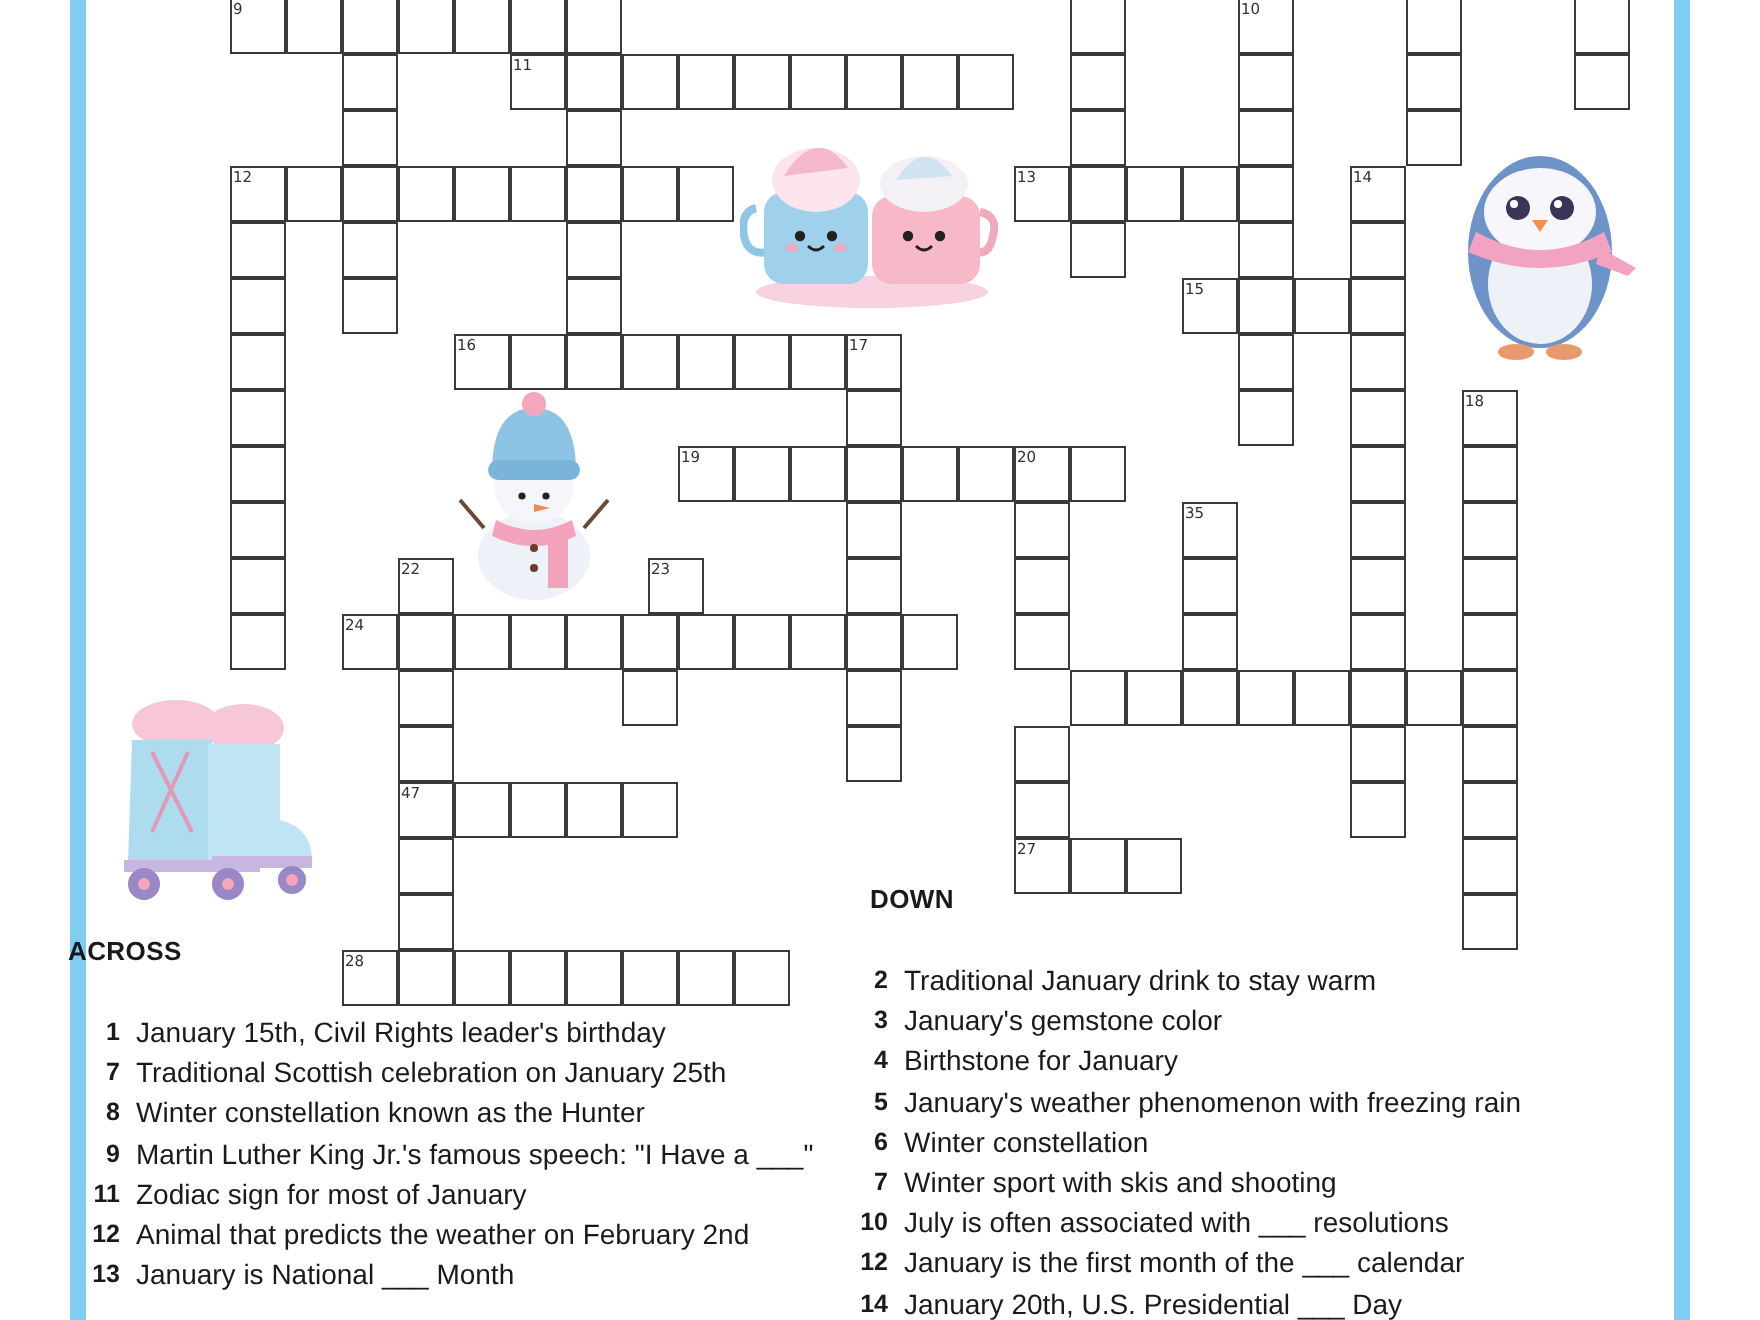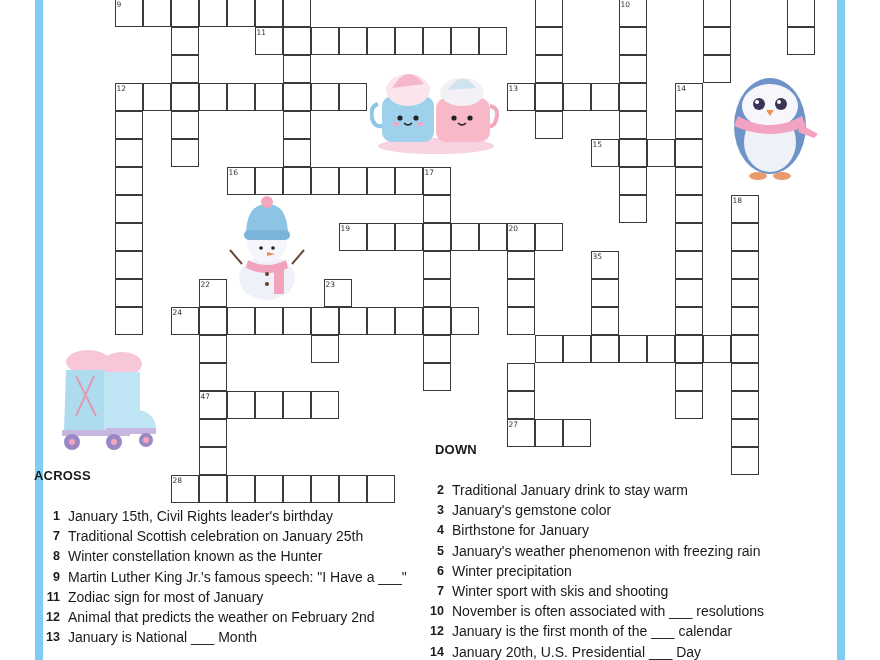--- a/index.html
+++ b/index.html
@@ -336,29 +336,29 @@
     <div class="clue">
       <span class="n">4</span>
       <span class="t">Birthstone for January</span>
     </div>
     <div class="clue">
       <span class="n">5</span>
       <span class="t">January's weather phenomenon with freezing rain</span>
     </div>
     <div class="clue">
       <span class="n">6</span>
-      <span class="t">Winter precipitation</span>
+      <span class="t">Winter constellation</span>
     </div>
     <div class="clue">
       <span class="n">7</span>
       <span class="t">Winter sport with skis and shooting</span>
     </div>
     <div class="clue">
       <span class="n">10</span>
-      <span class="t">November is often associated with ___ resolutions</span>
+      <span class="t">July is often associated with ___ resolutions</span>
     </div>
     <div class="clue">
       <span class="n">12</span>
       <span class="t">January is the first month of the ___ calendar</span>
     </div>
     <div class="clue">
       <span class="n">14</span>
       <span class="t">January 20th, U.S. Presidential ___ Day</span>
     </div>
   </div>

